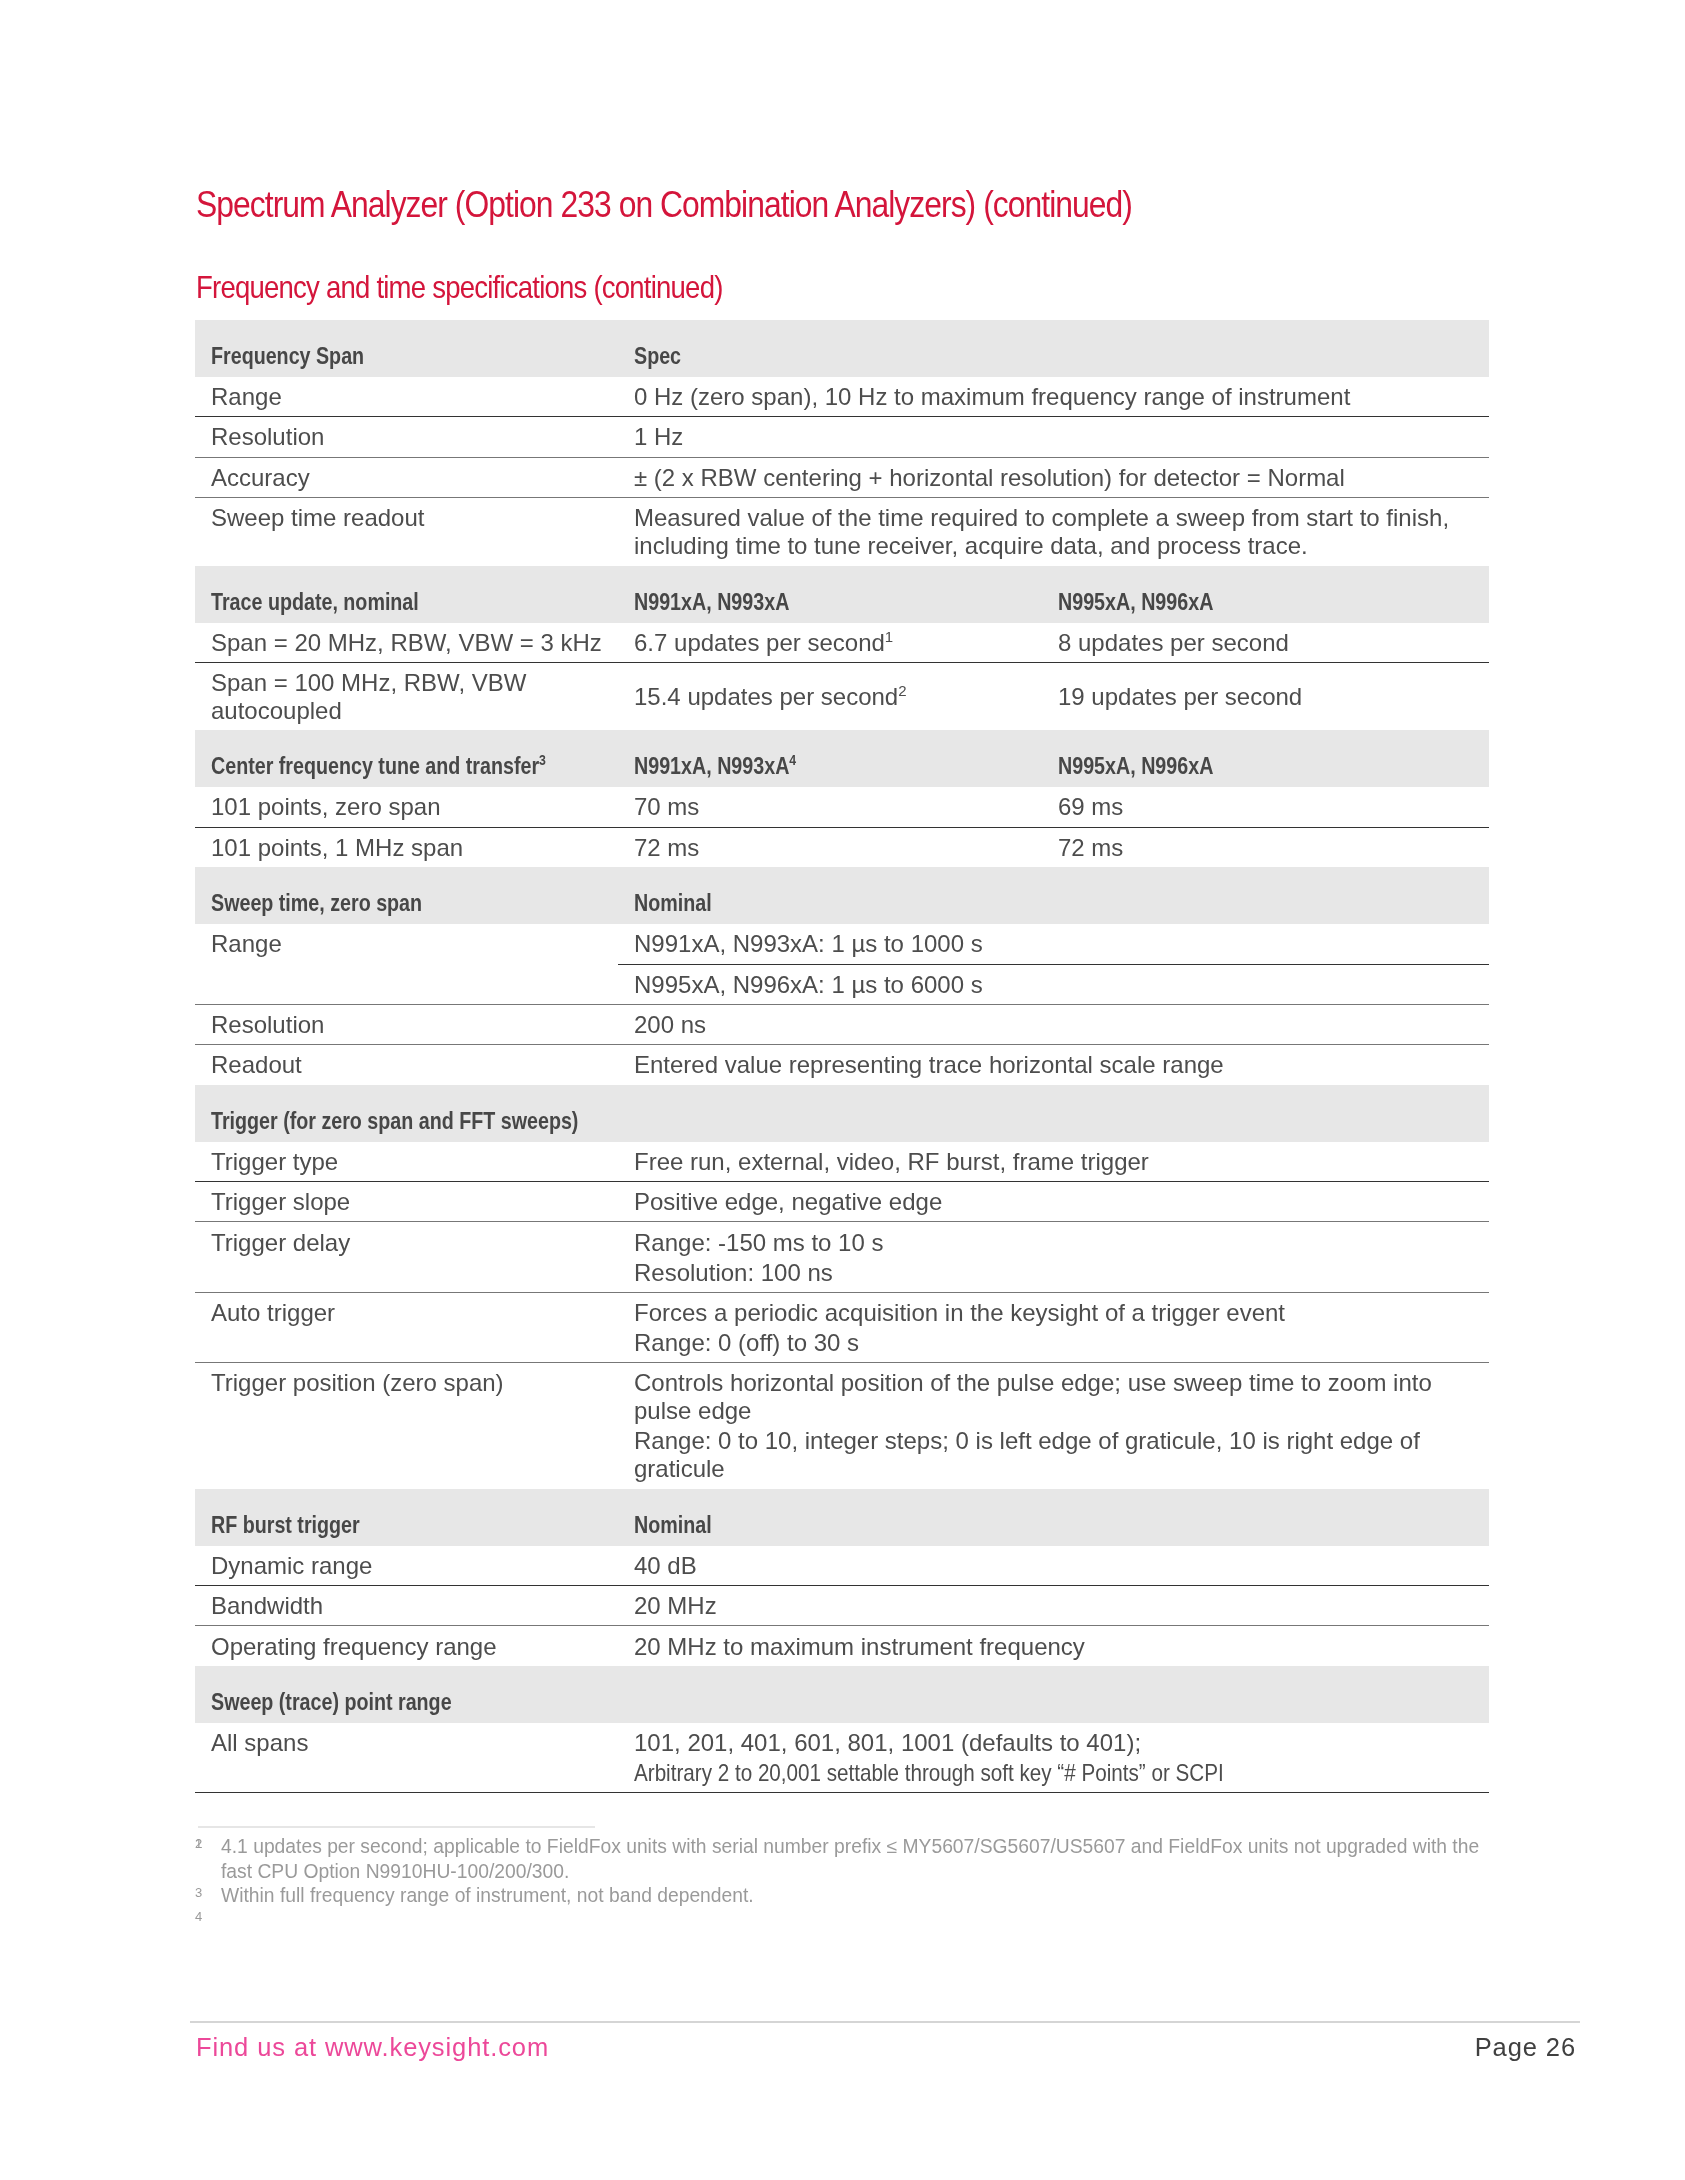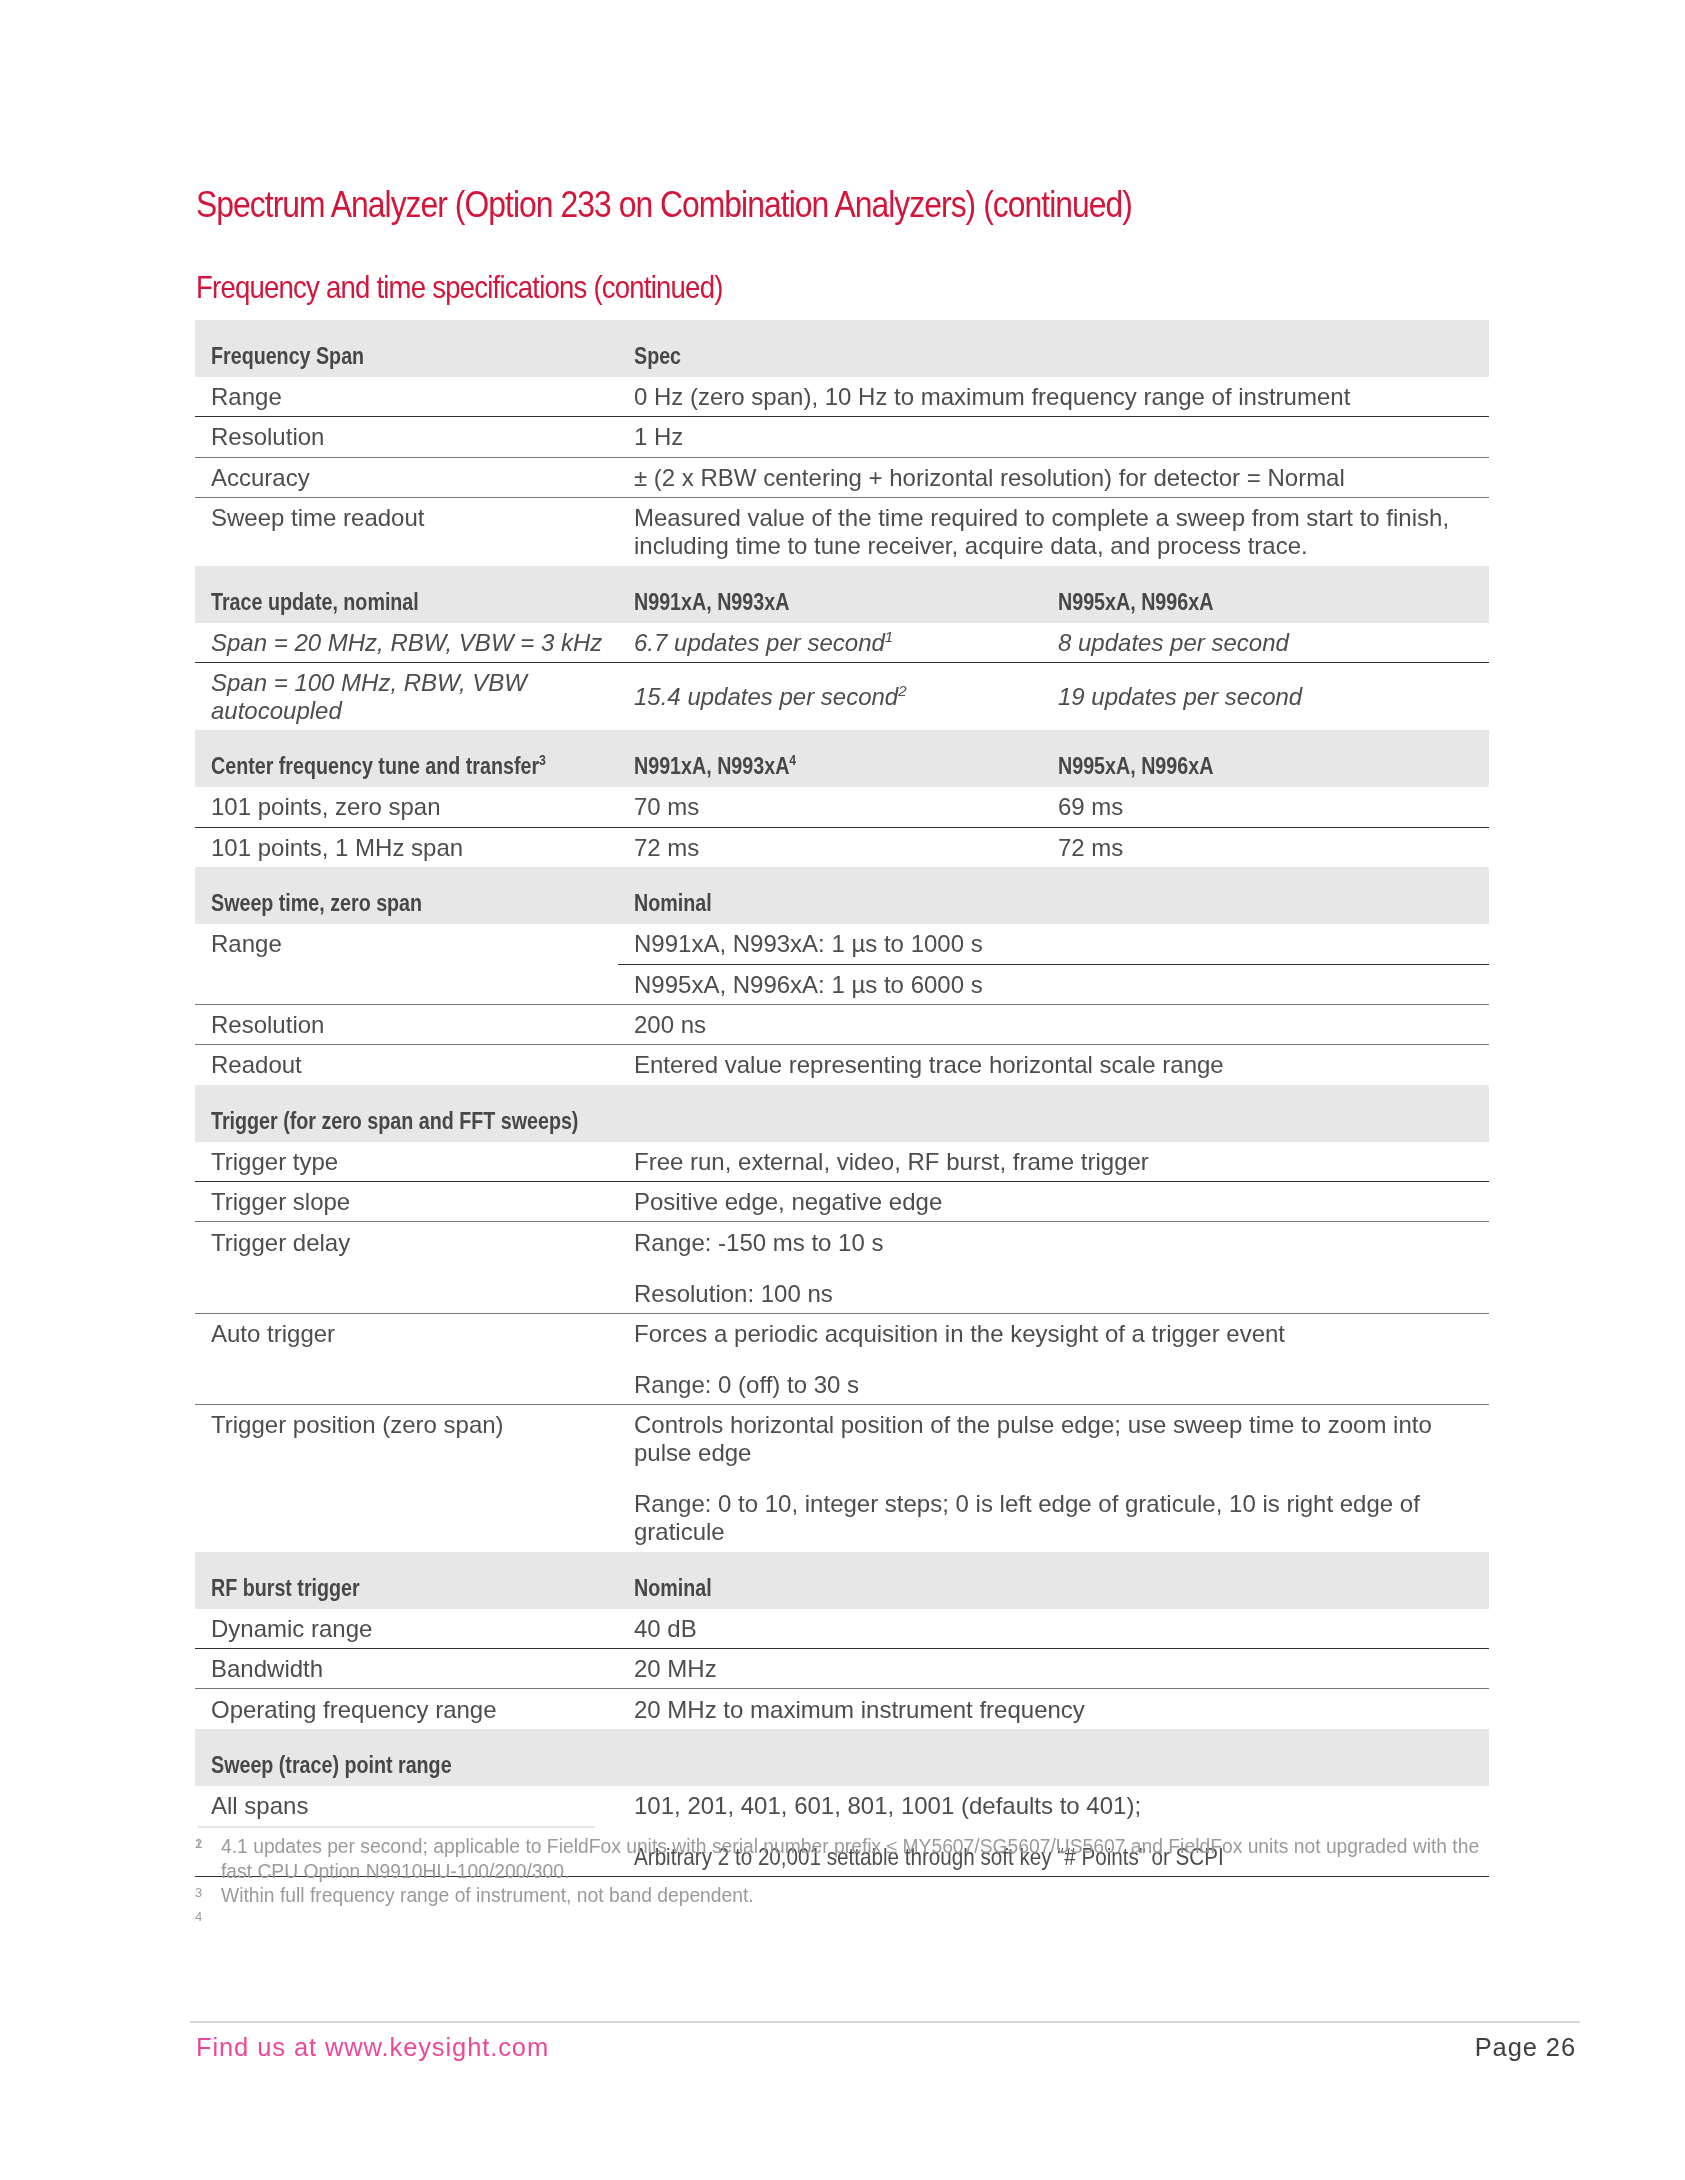--- a/index.html
+++ b/index.html
@@ -8,22 +8,22 @@
   .subtitle { position:absolute; left:196px; top:269px; font-size:32px; color:#d4153b; letter-spacing:-0.9px; transform:scaleX(0.86); transform-origin:left top; white-space:nowrap; }
   table.spec { position:absolute; left:195px; top:320px; width:1294px; border-collapse:collapse; table-layout:fixed; }
   table.spec td { font-size:24px; line-height:28px; color:#4d4d4d; vertical-align:top; padding:6.1px 14px 5.3px 16px; }
   table.spec col.c1 { width:423px; }
   table.spec col.c2 { width:424px; }
   table.spec col.c3 { width:447px; }
   tr.hdr td { background:#e7e7e7; font-weight:bold; color:#474747; padding-top:22px; padding-bottom:7px; }
   tr.hdr td .cond { display:inline-block; transform:scaleX(0.82); transform-origin:left center; white-space:nowrap; }
   tr.row td { border-bottom:1.8px solid #333; }
   tr.row.light td { border-bottom:1.8px solid #777; }
-  tr.mid td { vertical-align:middle;font-style:italic; }
-  .line2 { display:block; margin-top:23px; }
+  tr.mid td { vertical-align:middle; }
+  .line2 { display:block; margin-top:2px; }
   .narrow { display:inline-block; transform:scaleX(0.86); transform-origin:left center; white-space:nowrap; }
   sup { font-size:15px; line-height:0; vertical-align:8.8px; }
   .fn-rule { position:absolute; left:198px; top:1826px; width:397px; height:1.8px; background:#e6e6e6; }
   .footnotes { position:absolute; left:195px; top:1835px; width:1299px; font-size:19.3px; line-height:24.6px; color:#9a9a9a; }
   .fn { position:relative; padding-left:26px; }
   .fn .num { position:absolute; left:0; top:-3.5px; font-size:13px; }
   .foot-rule { position:absolute; left:190px; top:2021px; width:1390px; height:1.8px; background:#d5d5d5; }
   .foot-left { position:absolute; left:196px; top:2033px; font-size:25.5px; color:#ec4899; letter-spacing:0.9px; }
   .foot-right { position:absolute; right:109px; top:2033px; font-size:25.5px; color:#404040; letter-spacing:0.9px; }
 </style>

